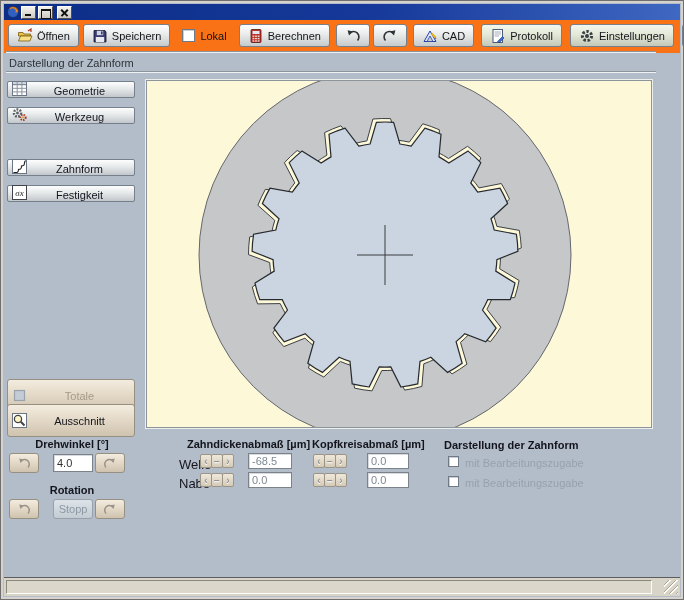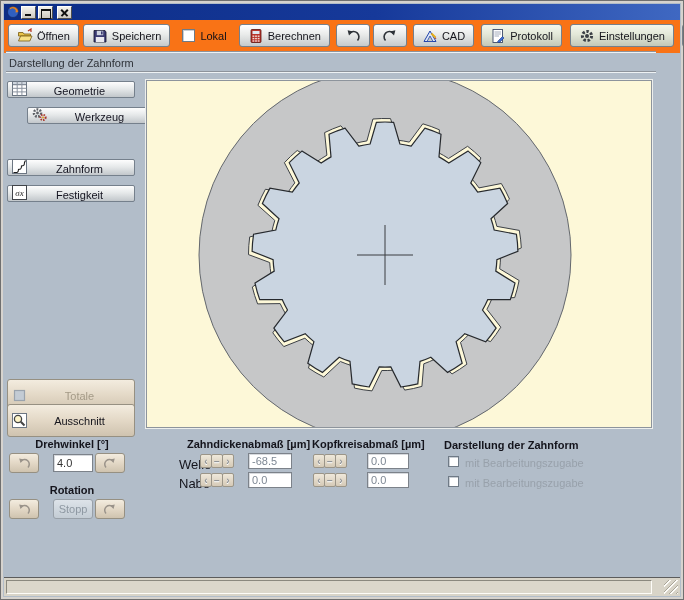--- a/index.html
+++ b/index.html
@@ -188,21 +188,21 @@
       <rect x="1.5" y="1.5" width="14" height="3.2" fill="#cfd6de" stroke="#6c7682"></rect>
       <g stroke="#8a939e" stroke-width="1">
           <line x1="6.2" y1="1.5" x2="6.2" y2="15.5"></line>
           <line x1="10.9" y1="1.5" x2="10.9" y2="15.5"></line>
           <line x1="1.5" y1="8.3" x2="15.5" y2="8.3"></line>
           <line x1="1.5" y1="11.9" x2="15.5" y2="11.9"></line>
         </g>
     </svg>
     <span class="lbl">Geometrie</span>
   </button>
-  <button class="side-btn" style="top:106px;margin-left:20px;">
+  <button class="side-btn" style="top:106px;">
     <svg class="icon17" viewBox="0 0 17 17">
       <circle cx="6.5" cy="7" r="3.6" fill="none" stroke="#5c6066" stroke-width="2.4" stroke-dasharray="1.8 1.3"></circle>
       <circle cx="6.5" cy="7" r="1.4" fill="#5c6066"></circle>
       <circle cx="12" cy="11.5" r="2.6" fill="none" stroke="#a8372a" stroke-width="2" stroke-dasharray="1.4 1.1"></circle>
       <circle cx="12" cy="11.5" r="1" fill="#e0a81e"></circle>
     </svg>
     <span class="lbl">Werkzeug</span>
   </button>
   <button class="side-btn" style="top:158px;">
     <svg class="icon17" viewBox="0 0 17 17">

